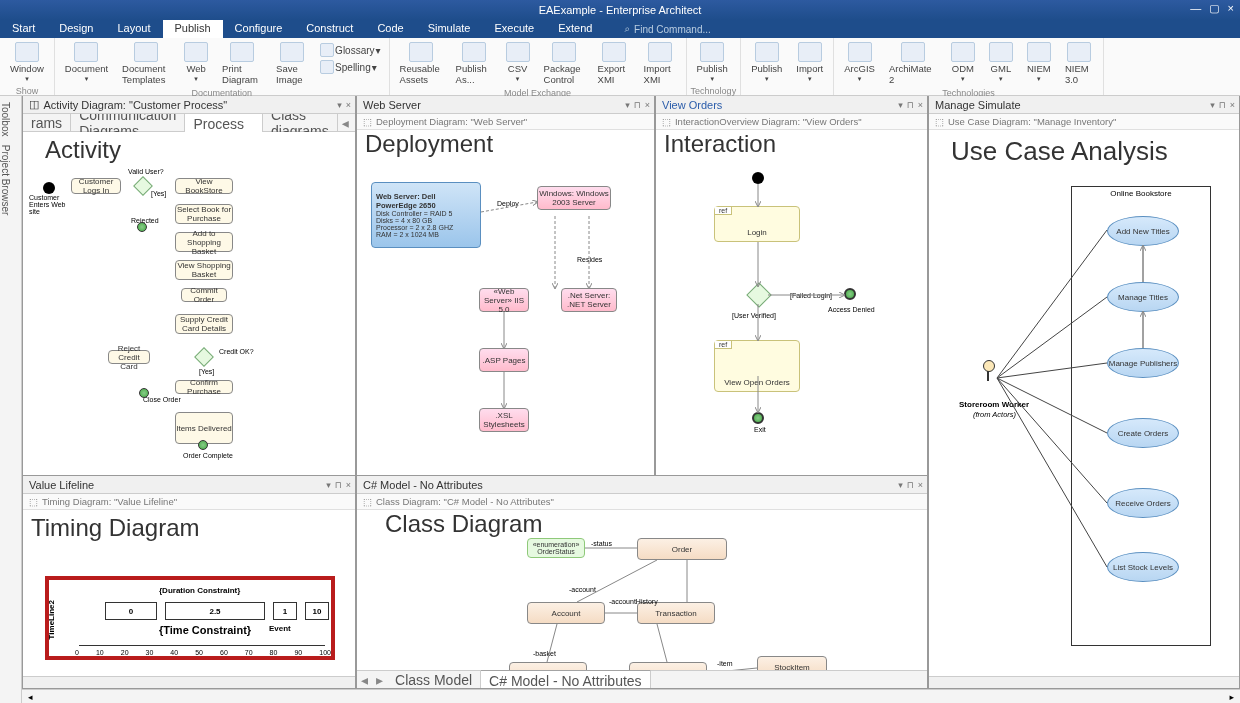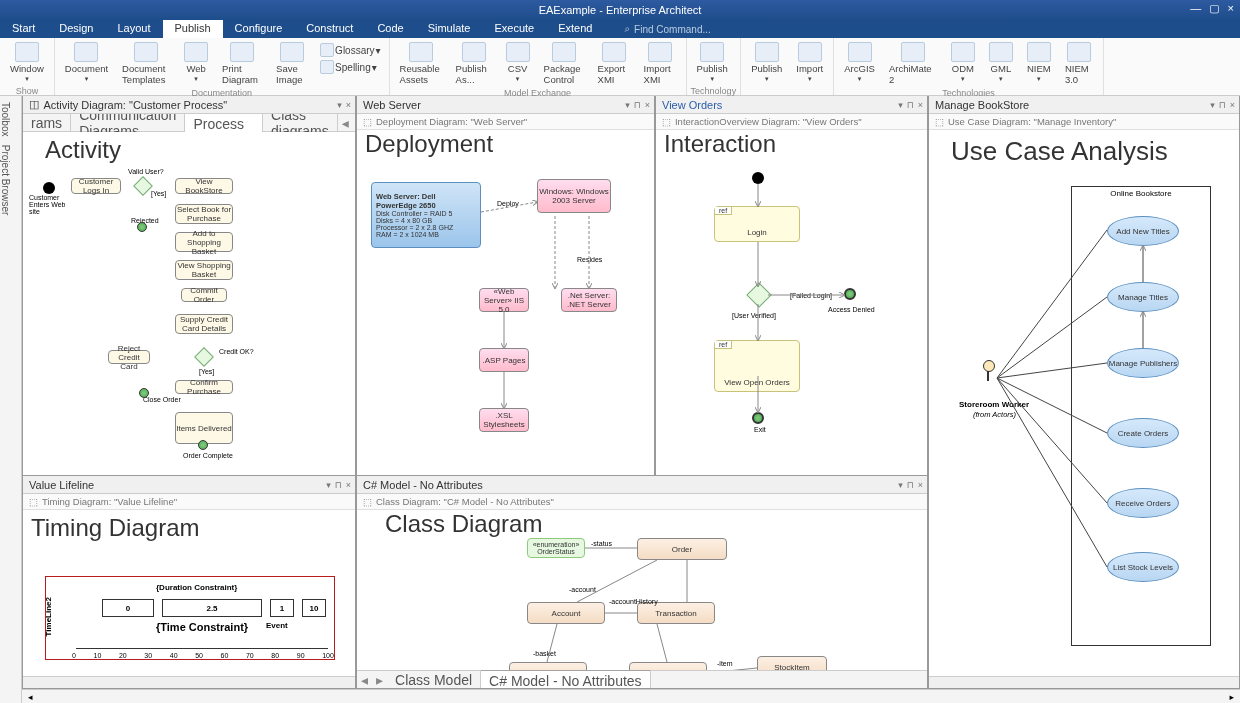--- a/index.html
+++ b/index.html
@@ -38,21 +38,21 @@
 .shape.green { background: #e6f9e0; border: 1px solid #8fc97a; }
 .shape.yellow { background: #fffce0; border: 1px solid #c9c27a; }
 .shape.oval { border-radius: 50%; background: linear-gradient(180deg,#d6e9fb,#b8d6f2); border: 1px solid #5a8fc0; }
 .dot { width: 12px; height: 12px; background: #000; border-radius: 50%; position: absolute; }
 .diamond { width: 14px; height: 14px; transform: rotate(45deg); border: 1px solid #7a7; background: #e6f9e0; position: absolute; }
 svg.conn { position: absolute; top: 0; left: 0; pointer-events: none; }
 .actor { position: absolute; width: 18px; height: 30px; }
 .actor::before { content: ""; position: absolute; top: 0; left: 4px; width: 10px; height: 10px; border: 1px solid #333; border-radius: 50%; background: #fce8b8; }
 .actor::after { content: ""; position: absolute; top: 11px; left: 8px; width: 2px; height: 10px; background: #333; }
 .bottom-tabs { grid-column: 2 / span 4; grid-row: 3; height: 14px; background: #f4f4f4; border-top: 1px solid #ccc; font-size: 9px; display: flex; align-items: center; }
-.timeline-box { position: absolute; border: 1px solid #b91c1c; }
+.timeline-box { position: absolute; border: 4px solid #b91c1c; }
 .scroll-track { position: absolute; bottom: 0; left: 0; right: 0; height: 12px; background: #f0f0f0; border-top: 1px solid #ccc; }
 </style>
 </head>
 <body>
 
 <div class="titlebar">
   <span>EAExample - Enterprise Architect</span>
   <div class="winbtns">
     <span>—</span>
     <span>▢</span>
@@ -273,21 +273,21 @@
       </div>
     <div class="pane-body">
       <div class="big-title" style="top:0;left:8px">Deployment</div>
       <div class="shape blue3d" style="top:52px;left:14px;width:110px;height:66px;flex-direction:column;align-items:flex-start;padding:4px;font-size:7px;text-align:left">
         <b style="font-size:7.5px">Web Server: Dell PowerEdge 2650</b>
         <span>Disk Controller = RAID 5</span>
         <span>Disks = 4 x 80 GB</span>
         <span>Processor = 2 x 2.8 GHZ</span>
         <span>RAM = 2 x 1024 MB</span>
       </div>
-      <div class="shape pink" style="top:49px;left:180px;width:74px;height:34px">Windows: Windows 2003 Server</div>
+      <div class="shape pink" style="top:56px;left:180px;width:74px;height:24px">Windows: Windows 2003 Server</div>
       <span style="position:absolute;top:70px;left:140px;font-size:7px">Deploy</span>
       <div class="shape pink" style="top:158px;left:122px;width:50px;height:24px">«Web Server» IIS 5.0</div>
       <div class="shape pink" style="top:158px;left:204px;width:56px;height:24px">.Net Server: .NET Server</div>
       <span style="position:absolute;top:126px;left:220px;font-size:7px">Resides</span>
       <div class="shape pink" style="top:218px;left:122px;width:50px;height:24px">.ASP Pages</div>
       <div class="shape pink" style="top:278px;left:122px;width:50px;height:24px">.XSL Stylesheets</div>
       <svg class="conn" width="300" height="340">
         <defs>
             <marker id="ah" markerWidth="6" markerHeight="6" refX="5" refY="3" orient="auto">
               <path d="M0,0 L6,3 L0,6" fill="none" stroke="#888"></path>
@@ -338,21 +338,21 @@
         <line x1="102" y1="112" x2="102" y2="156" stroke="#888" marker-end="url(#ah)"></line>
         <line x1="102" y1="174" x2="102" y2="210" stroke="#888" marker-end="url(#ah)"></line>
         <line x1="112" y1="165" x2="188" y2="165" stroke="#888" marker-end="url(#ah)"></line>
         <line x1="102" y1="246" x2="102" y2="282" stroke="#888" marker-end="url(#ah)"></line>
       </svg>
     </div>
   </div>
 
   <div class="pane" style="grid-column:5;grid-row:1 / span 2">
     <div class="pane-header">
-      <span>Manage BookStore</span>
+      <span>Manage Simulate</span>
       <div class="pane-hdr-btns">
           <span>▾</span>
           <span>⊓</span>
           <span>×</span>
         </div>
     </div>
     <div class="pane-sub">
         <span>⬚</span>
         <span>Use Case Diagram: "Manage Inventory"</span>
       </div>

